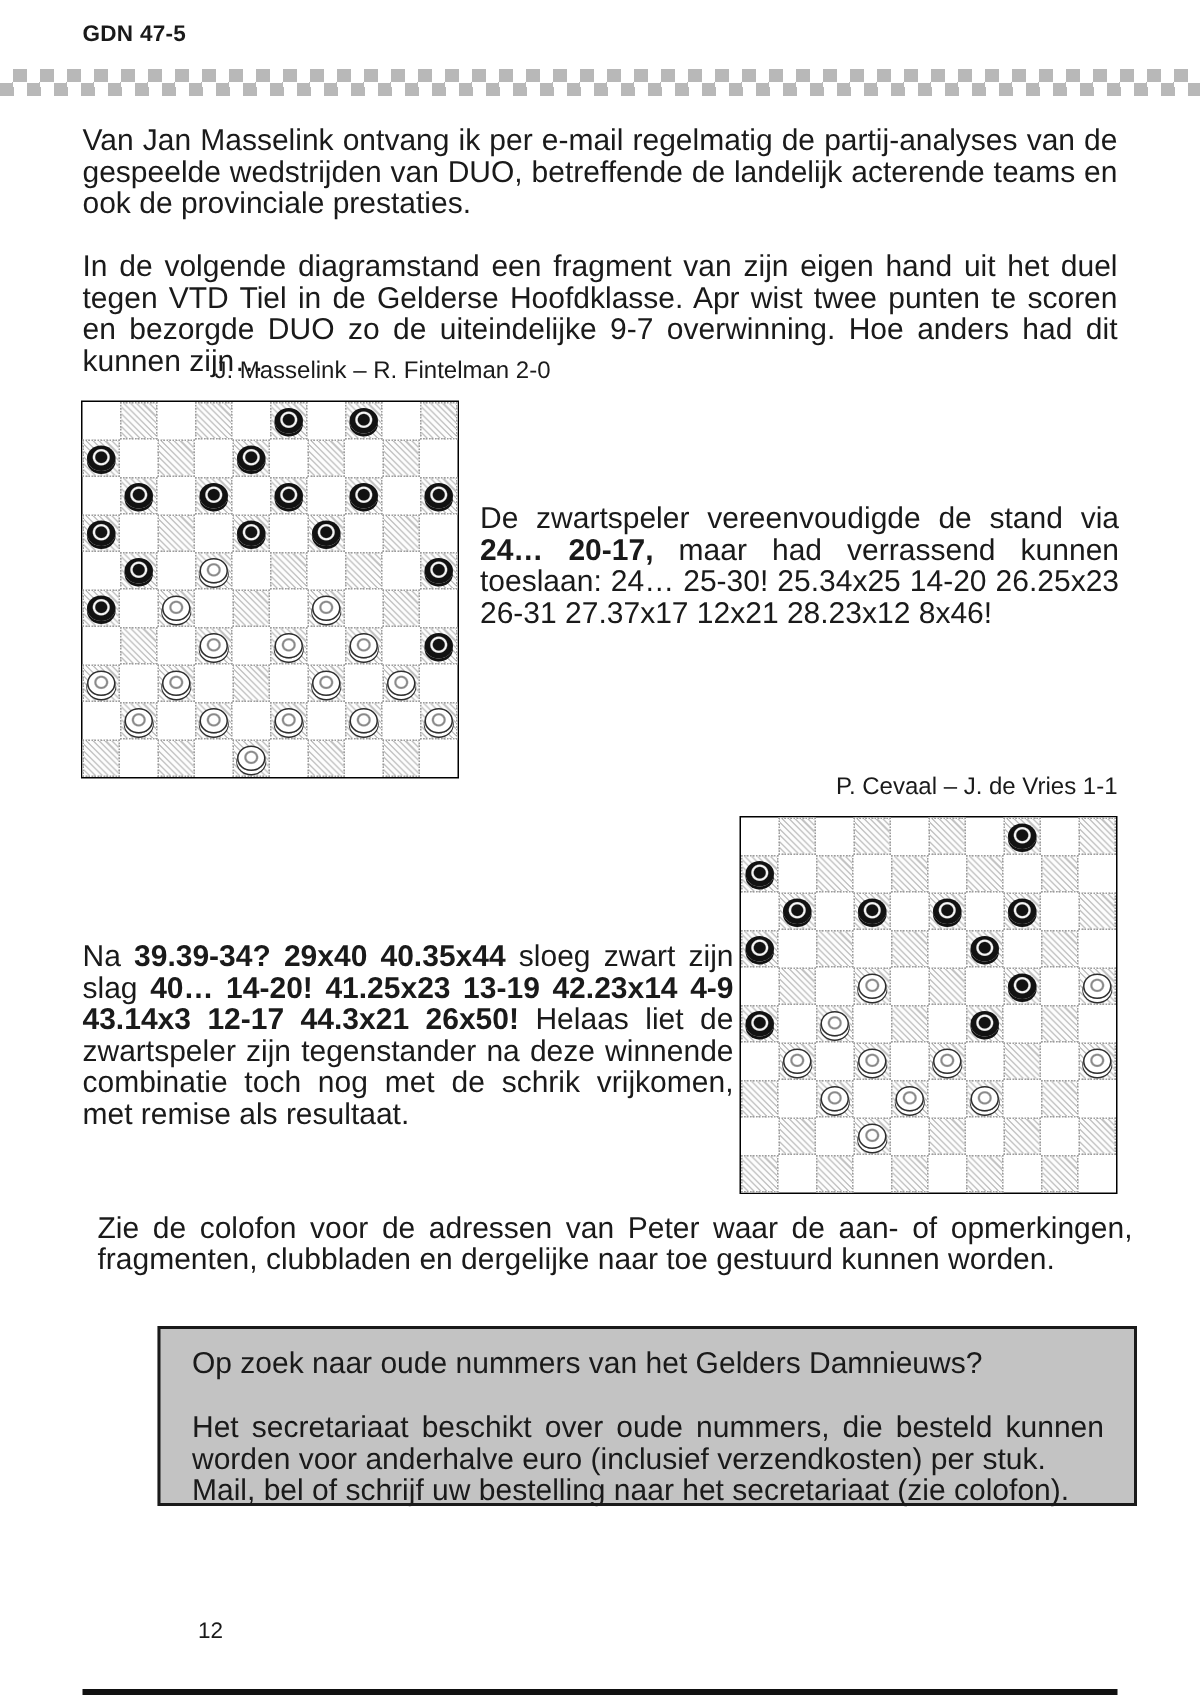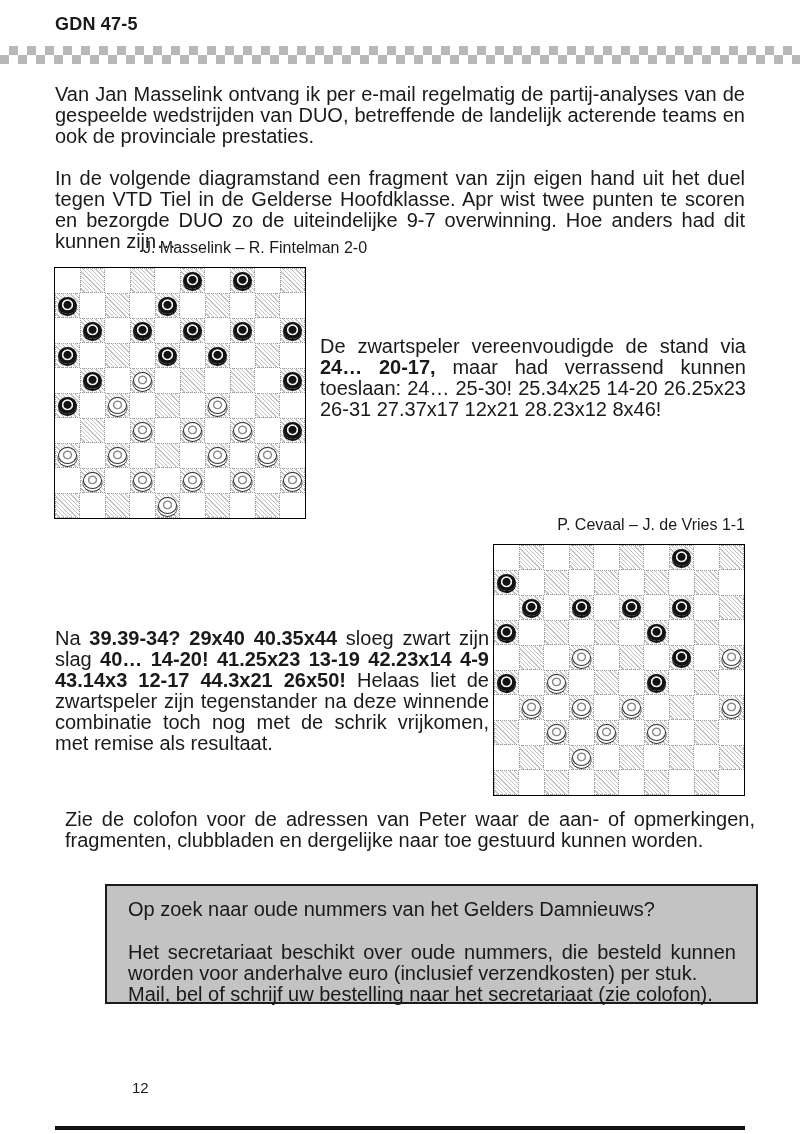--- a/index.html
+++ b/index.html
@@ -2,21 +2,21 @@
 <html style="--band_gray: #b8b8b8; --box_bg: #c3c3c3; --hatch_gray: #c2c2c2;"><head>
 <meta charset="utf-8">
 <style>
   html,body{margin:0;padding:0;background:#888;}
   .page{
     position:relative;width:800px;height:1134px;background:#fff;
     font-family:"Liberation Sans","DejaVu Sans",sans-serif;
     color:#1a1a1a;overflow:hidden;margin:0 auto;
   }
   .abs{position:absolute;}
-  .header-title{left:55px;top:14px;font-size:18px;font-weight:bold;letter-spacing:.2px;}
+  .header-title{left:55px;top:14px;font-size:15px;font-weight:bold;letter-spacing:.2px;}
   .band{
     left:0;top:46px;width:800px;height:18px;
     background:conic-gradient(var(--band_gray) 25%, #fff 0 50%, var(--band_gray) 0 75%, #fff 0);
     background-size:18px 18px;
   }
   .body-text{font-size:20px;line-height:21px;text-align:justify;margin:0;}
   .p1{left:55px;top:84px;width:690px;}
   .p2{left:55px;top:168px;width:690px;}
   .game-heading{font-size:16px;line-height:20px;margin:0;font-weight:normal;text-align:center;}
   .h-game1{left:55px;top:238px;width:400px;}

